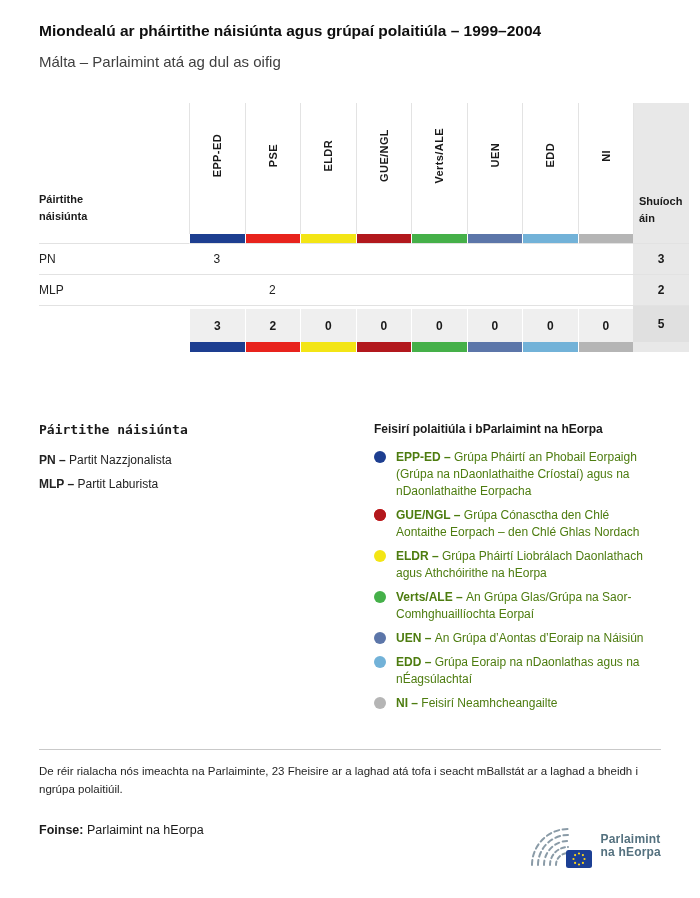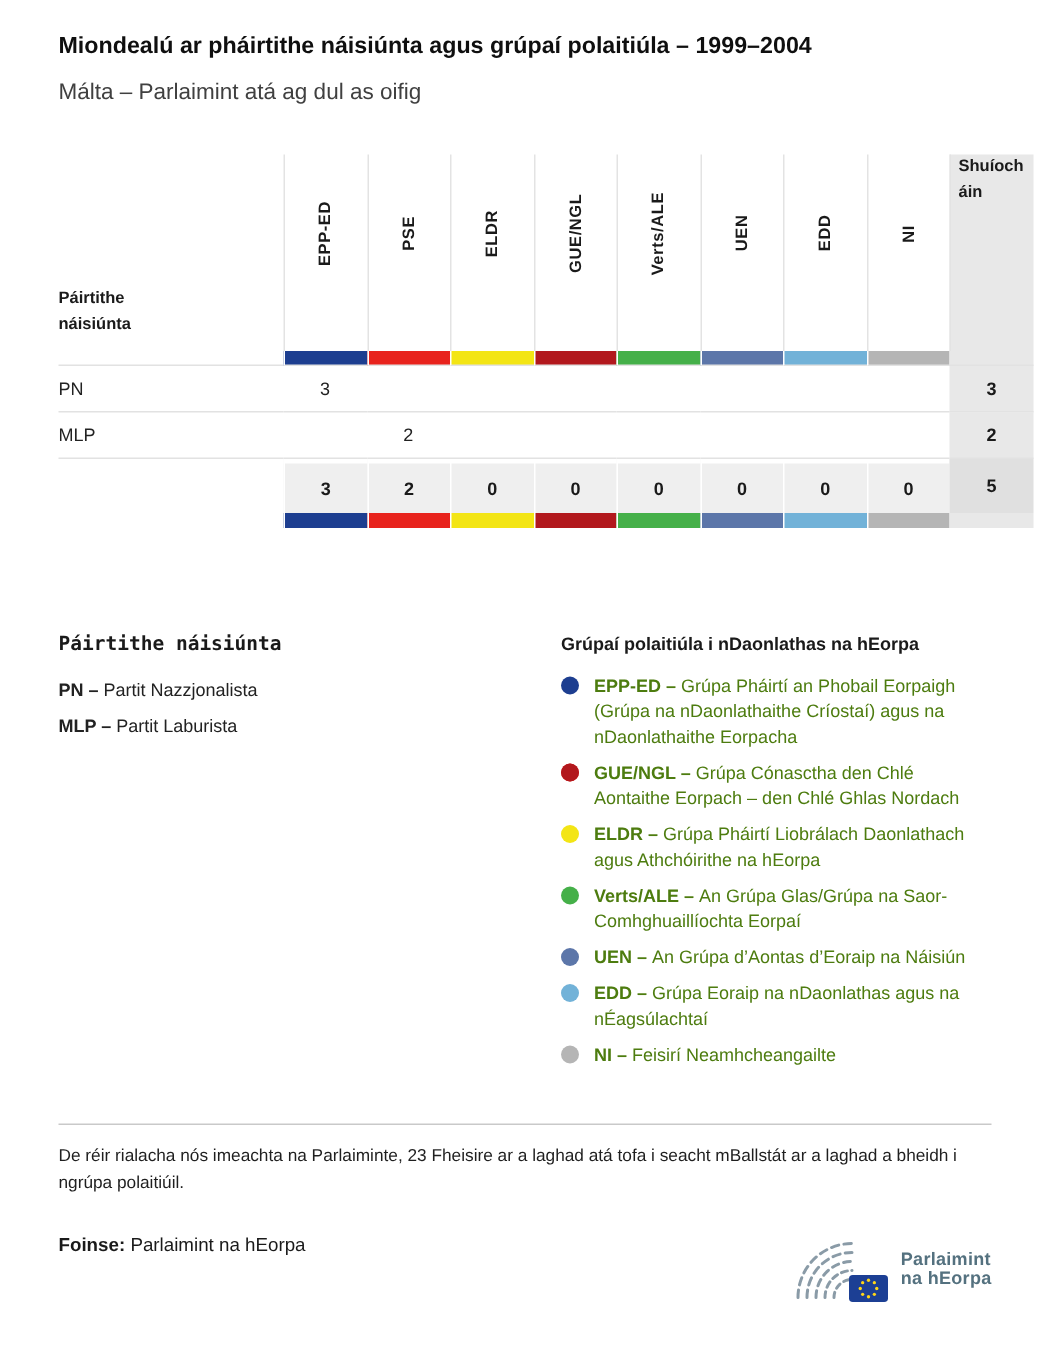--- a/index.html
+++ b/index.html
@@ -11,21 +11,21 @@
 
   
   .grid{margin-top:33px;display:grid;width:650px;
         grid-template-columns:150px repeat(8,55.5px) 56px;
         grid-template-rows:131px 10px 31px 31px 36px 10px}
   .cell{min-width:0}
   .th-left{display:flex;align-items:flex-end;padding-bottom:9px}
   .th-left-label{font-size:11px;font-weight:700;line-height:1.55;max-width:80px}
   .th-group{border-left:1px solid #e3e3e3;display:flex;align-items:center;justify-content:center;padding-bottom:26px}
   .vtext{writing-mode:vertical-rl;transform:rotate(180deg);font-size:11px;font-weight:700;letter-spacing:.4px;white-space:nowrap}
-  .th-seats{background:#e8e8e8;border-left:1px solid #e3e3e3;display:flex;align-items:flex-start;padding:0 5px 8px}
+  .th-seats{background:#e8e8e8;border-left:1px solid #e3e3e3;display:flex;align-items:flex-end;padding:0 5px 8px}
   .seats-label{font-size:11px;font-weight:700;line-height:1.5;word-break:break-all}
   .cbar{border-left:1px solid #fff}
   .cb-seats{background:#e8e8e8}
   .bline{border-bottom:1px solid #e2e2e2}
   .td-party{font-size:12px;color:#222;display:flex;align-items:center}
   .td-num{font-size:12px;color:#222;display:flex;align-items:center;justify-content:center}
   .td-seats{background:#e8e8e8;font-size:12px;font-weight:700;display:flex;align-items:center;justify-content:center}
   .td-total{background:#efefef;border-left:1px solid #fff;border-top:3px solid #fff;
             font-size:12px;font-weight:700;display:flex;align-items:center;justify-content:center}
   .td-seats-total{background:#e0e0e0;font-size:12px;font-weight:700;display:flex;align-items:center;justify-content:center}
@@ -141,21 +141,21 @@
 
   <div class="legends">
     <div class="legend-left">
       <h3>Páirtithe náisiúnta</h3>
       <div>
           <div class="lp-item"><b>PN – </b><span>Partit Nazzjonalista</span></div>
           <div class="lp-item"><b>MLP – </b><span>Partit Laburista</span></div>
         </div>
     </div>
     <div class="legend-right">
-      <h3>Grúpaí polaitiúla i nDaonlathas na hEorpa</h3>
+      <h3>Feisirí polaitiúla i bParlaimint na hEorpa</h3>
       <div>
           <div class="lg-item"><span class="dot" style="background: rgb(29, 62, 144);"></span><span class="lg-text"><b>EPP-ED – </b><span>Grúpa Pháirtí an Phobail Eorpaigh (Grúpa na nDaonlathaithe Críostaí) agus na nDaonlathaithe Eorpacha</span></span></div>
           <div class="lg-item"><span class="dot" style="background: rgb(232, 35, 29);"></span></div>
           <div class="lg-item"><span class="dot" style="background: rgb(178, 24, 29);"></span><span class="lg-text"><b>GUE/NGL – </b><span>Grúpa Cónasctha den Chlé Aontaithe Eorpach – den Chlé Ghlas Nordach</span></span></div>
           <div class="lg-item"><span class="dot" style="background: rgb(243, 229, 21);"></span><span class="lg-text"><b>ELDR – </b><span>Grúpa Pháirtí Liobrálach Daonlathach agus Athchóirithe na hEorpa</span></span></div>
           <div class="lg-item"><span class="dot" style="background: rgb(69, 176, 73);"></span><span class="lg-text"><b>Verts/ALE – </b><span>An Grúpa Glas/Grúpa na Saor-Comhghuaillíochta Eorpaí</span></span></div>
           <div class="lg-item"><span class="dot" style="background: rgb(92, 118, 169);"></span><span class="lg-text"><b>UEN – </b><span>An Grúpa d’Aontas d’Eoraip na Náisiún</span></span></div>
           <div class="lg-item"><span class="dot" style="background: rgb(114, 178, 216);"></span><span class="lg-text"><b>EDD – </b><span>Grúpa Eoraip na nDaonlathas agus na nÉagsúlachtaí</span></span></div>
           <div class="lg-item"><span class="dot" style="background: rgb(181, 181, 181);"></span><span class="lg-text"><b>NI – </b><span>Feisirí Neamhcheangailte</span></span></div>
         </div>

